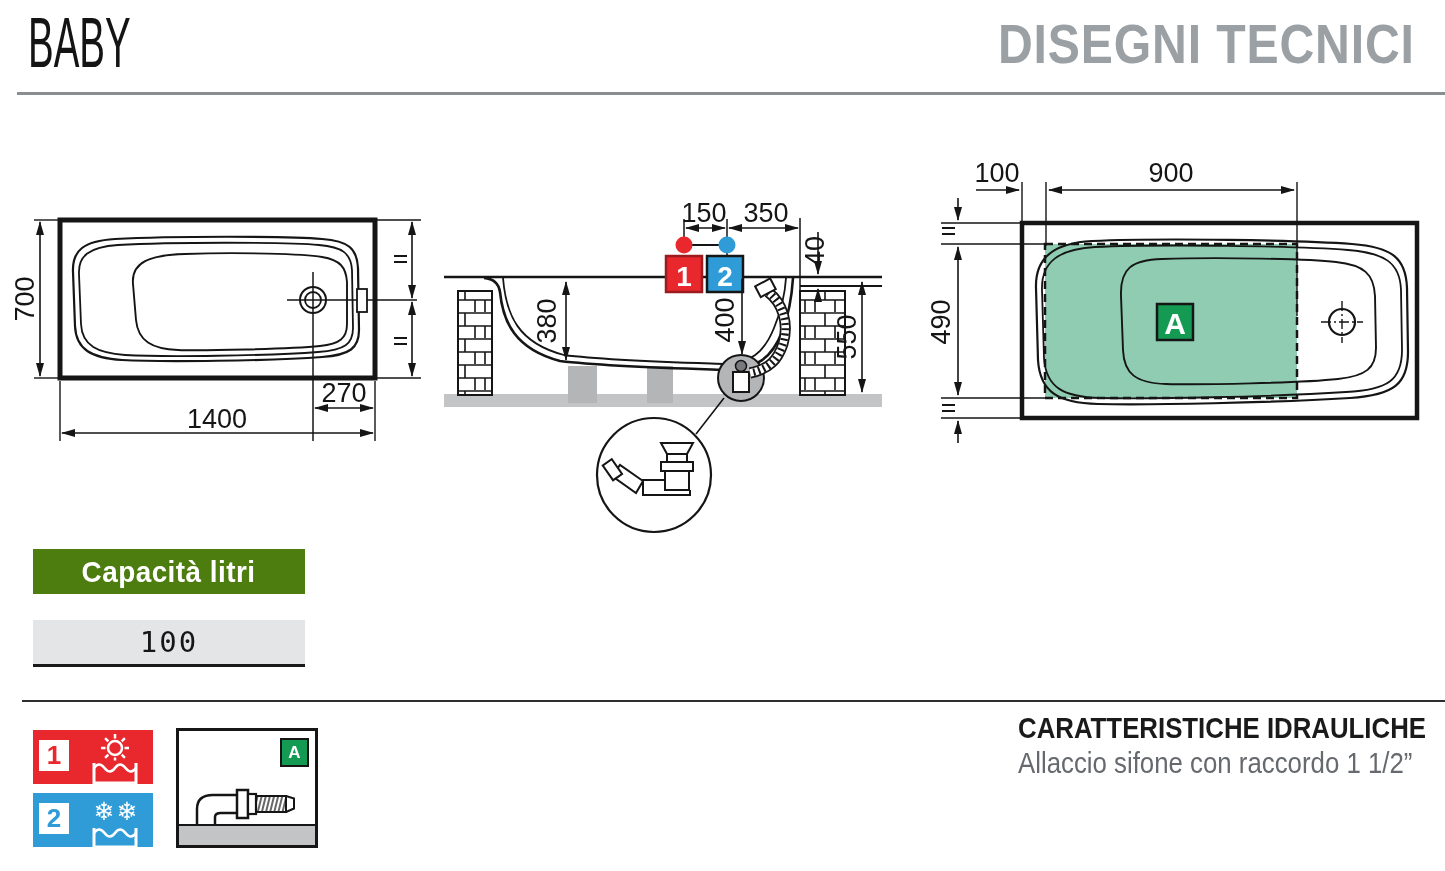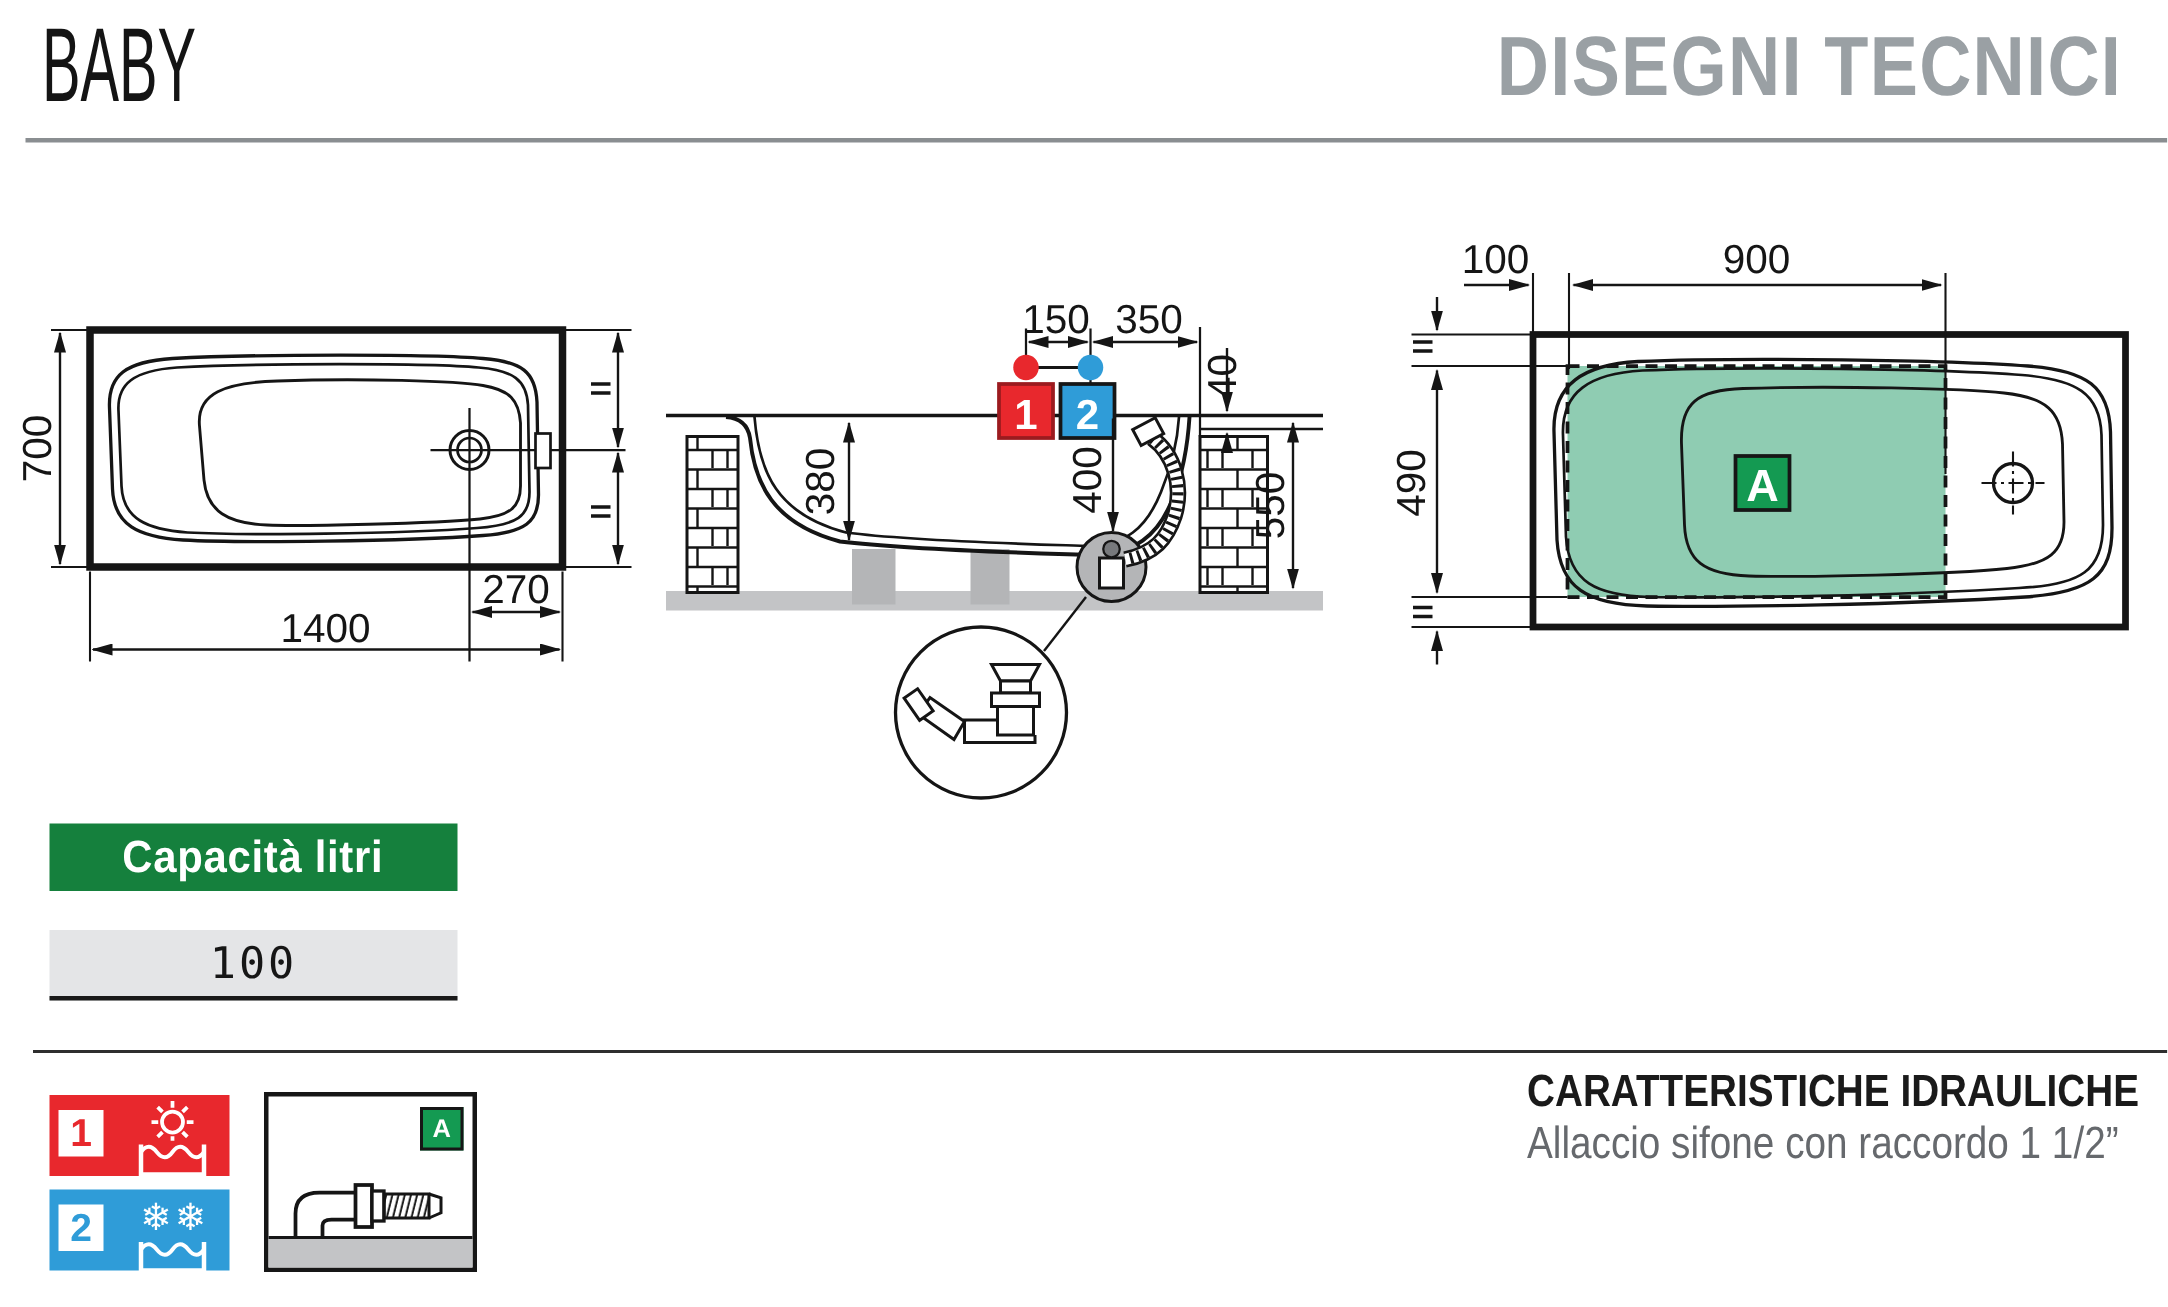--- a/index.html
+++ b/index.html
@@ -10,21 +10,21 @@
   #product-title{position:absolute;left:28px;top:8px;font-size:70px;font-weight:400;line-height:1;
     letter-spacing:0px;color:#141414;}
   #product-title .sq{display:inline-block;transform:scaleX(0.55);transform-origin:left top;}
   #page-title{position:absolute;right:30px;top:16px;font-size:56px;font-weight:700;line-height:1;
     color:#9aa0a4;}
   #page-title .sq{display:inline-block;transform:scaleX(0.86);transform-origin:right top;letter-spacing:1px;}
   .header-rule{position:absolute;left:17px;right:0;top:92px;height:3px;background:#8a8e91;}
   
   #drawings{position:absolute;left:0;top:140px;width:1445px;height:400px;}
   
-  .cap-label{position:absolute;left:33px;top:549px;width:272px;height:45px;background:#15803d;
+  .cap-label{position:absolute;left:33px;top:549px;width:272px;height:45px;background:#4d7c0f;
     display:flex;align-items:center;justify-content:center;}
   .cap-label span{font-size:30px;font-weight:700;color:#fff;display:inline-block;
     transform:scaleX(0.93);letter-spacing:0.5px;}
   .cap-value{position:absolute;left:33px;top:620px;width:272px;height:44px;background:#e4e5e7;
     border-bottom:3px solid #1a1a1a;display:flex;align-items:center;justify-content:center;}
   .cap-value span{font-family:"DejaVu Sans Mono",monospace;font-size:29px;color:#161616;letter-spacing:2px;}
   .divider{position:absolute;left:22px;right:0;top:700px;height:2px;background:#2e2e2e;}
   
   .leg-box{position:absolute;left:33px;width:120px;height:54px;}
   .leg-hot{top:730px;background:#e8282d;}

